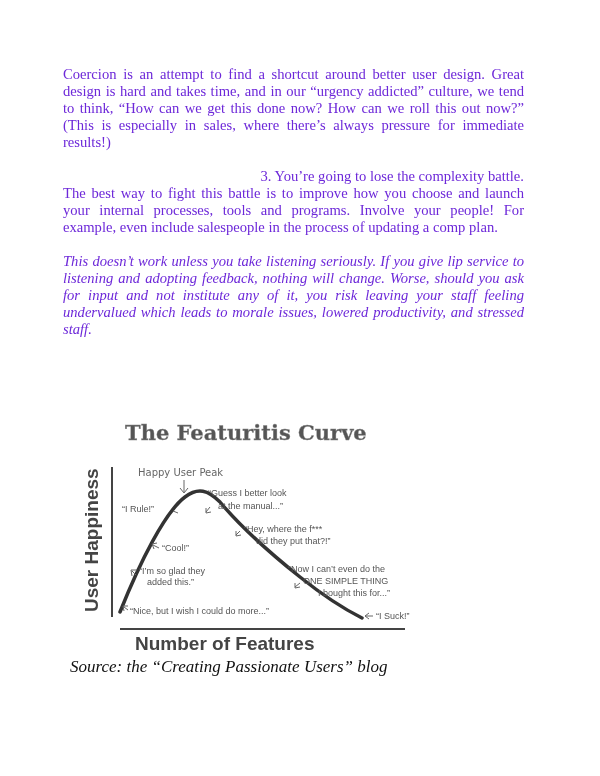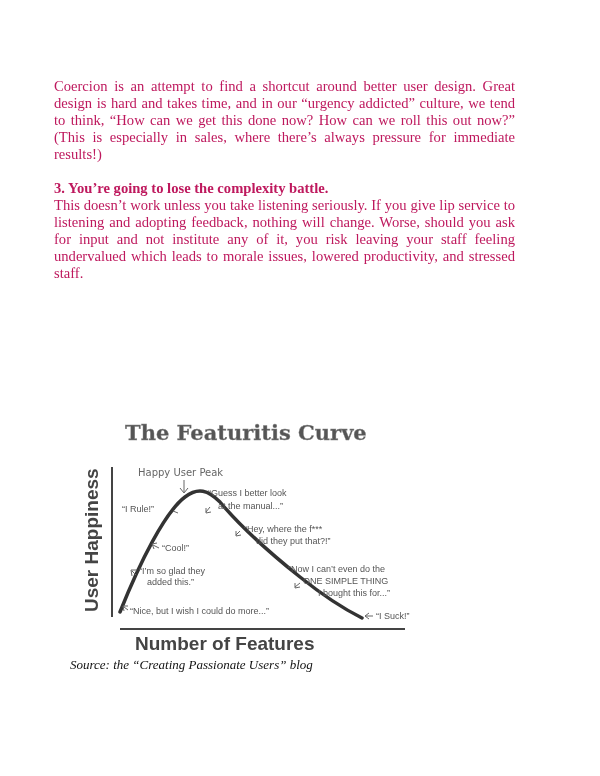--- a/index.html
+++ b/index.html
@@ -1,38 +1,39 @@
 <!DOCTYPE html>
 <html><head>
   <meta charset="utf-8">
   <style>
     html, body { margin: 0; padding: 0; background: #ffffff; }
     body { width: 600px; height: 776px; position: relative; overflow: hidden; }
     .page {
-      position: absolute; left: 54px; top: 66px; width: 461px;
+      position: absolute; left: 63px; top: 66px; width: 461px;
       font-family: "Liberation Serif", "DejaVu Serif", serif;
-      font-size: 14.6px; line-height: 17px; color: #be185d; margin-top: 12px;
+      font-size: 14.6px; line-height: 17px; color: #6d28d9;
     }
     .page p { margin: 0 0 17px 0; text-align: justify; }
-    .page p.tight { margin-bottom: 0; }
-    .heading { font-weight: bold; margin: 0; }
+    .page p.tight { margin-bottom: 0; font-style: italic; }
+    .heading { font-weight: normal; margin: 0; text-align: right; }
     .figure { position: absolute; left: 70px; top: 412px; width: 360px; height: 240px; }
     .figure svg { display: block; }
     .caption {
       position: absolute; left: 70px; top: 657px;
       font-family: "Liberation Serif", "DejaVu Serif", serif;
-      font-style: italic; font-size: 13px; color: #111;
+      font-style: italic; font-size: 17px; color: #111;
     }
   </style>
 </head>
 <body>
 
 <div class="page">
   <p>Coercion is an attempt to find a shortcut around better user design. Great design is hard and takes time, and in our “urgency addicted” culture, we tend to think, “How can we get this done now? How can we roll this out now?” (This is especially in sales, where there’s always pressure for immediate results!)</p>
   <div class="heading">3. You’re going to lose the complexity battle.</div>
+  <p>The best way to fight this battle is to improve how you choose and launch your internal processes, tools and programs. Involve your people! For example, even include salespeople in the process of updating a comp plan.</p>
   <p class="tight">This doesn’t work unless you take listening seriously. If you give lip service to listening and adopting feedback, nothing will change. Worse, should you ask for input and not institute any of it, you risk leaving your staff feeling undervalued which leads to morale issues, lowered productivity, and stressed staff.</p>
 </div>
 
 <div class="figure">
   <svg width="360" height="240" viewBox="0 0 360 240" xmlns="http://www.w3.org/2000/svg">
     <text x="55" y="28" font-family="DejaVu Serif, serif" font-weight="bold" font-size="21" fill="#555" stroke="#888" stroke-width="0.4">The Featuritis Curve</text>
     <line x1="112" y1="31" x2="112" y2="28" stroke="none"></line>
     <text transform="translate(28,200) rotate(-90)" font-family="Liberation Sans, sans-serif" font-weight="bold" font-size="19" fill="#444">User Happiness</text>
     <line x1="42" y1="55" x2="42" y2="205" stroke="#444" stroke-width="2"></line>
     <line x1="50" y1="217" x2="335" y2="217" stroke="#444" stroke-width="2"></line>

